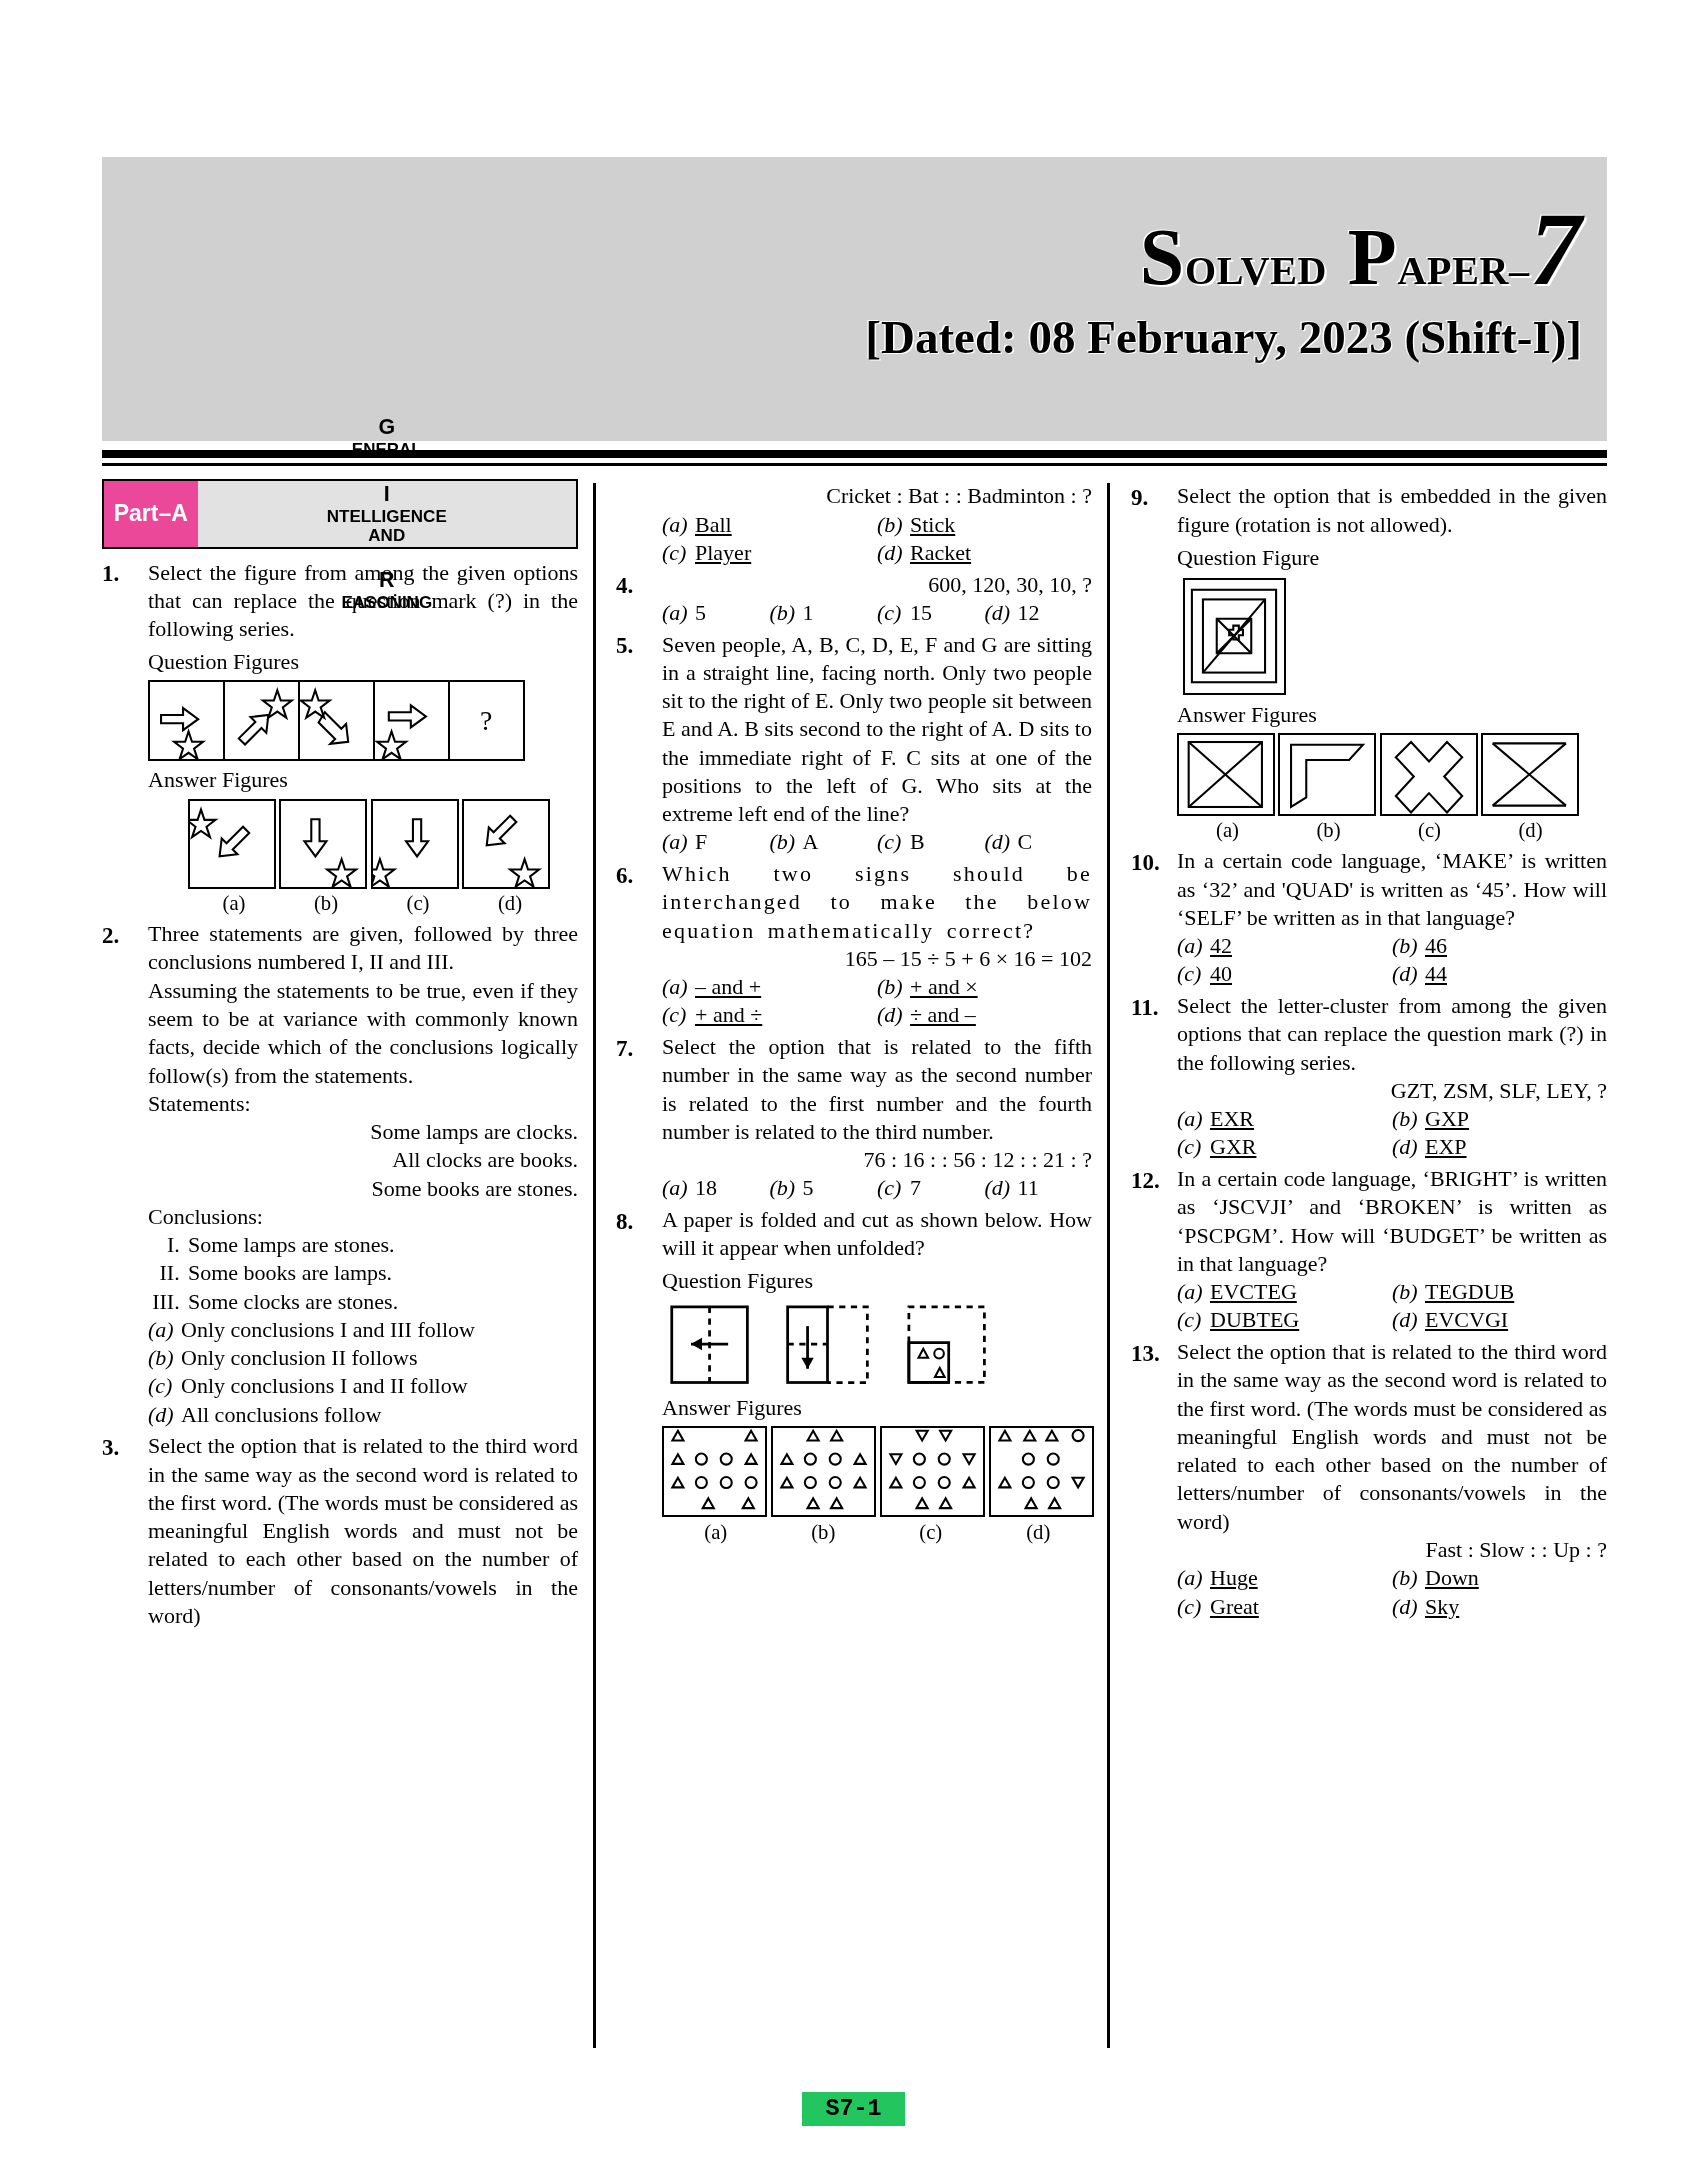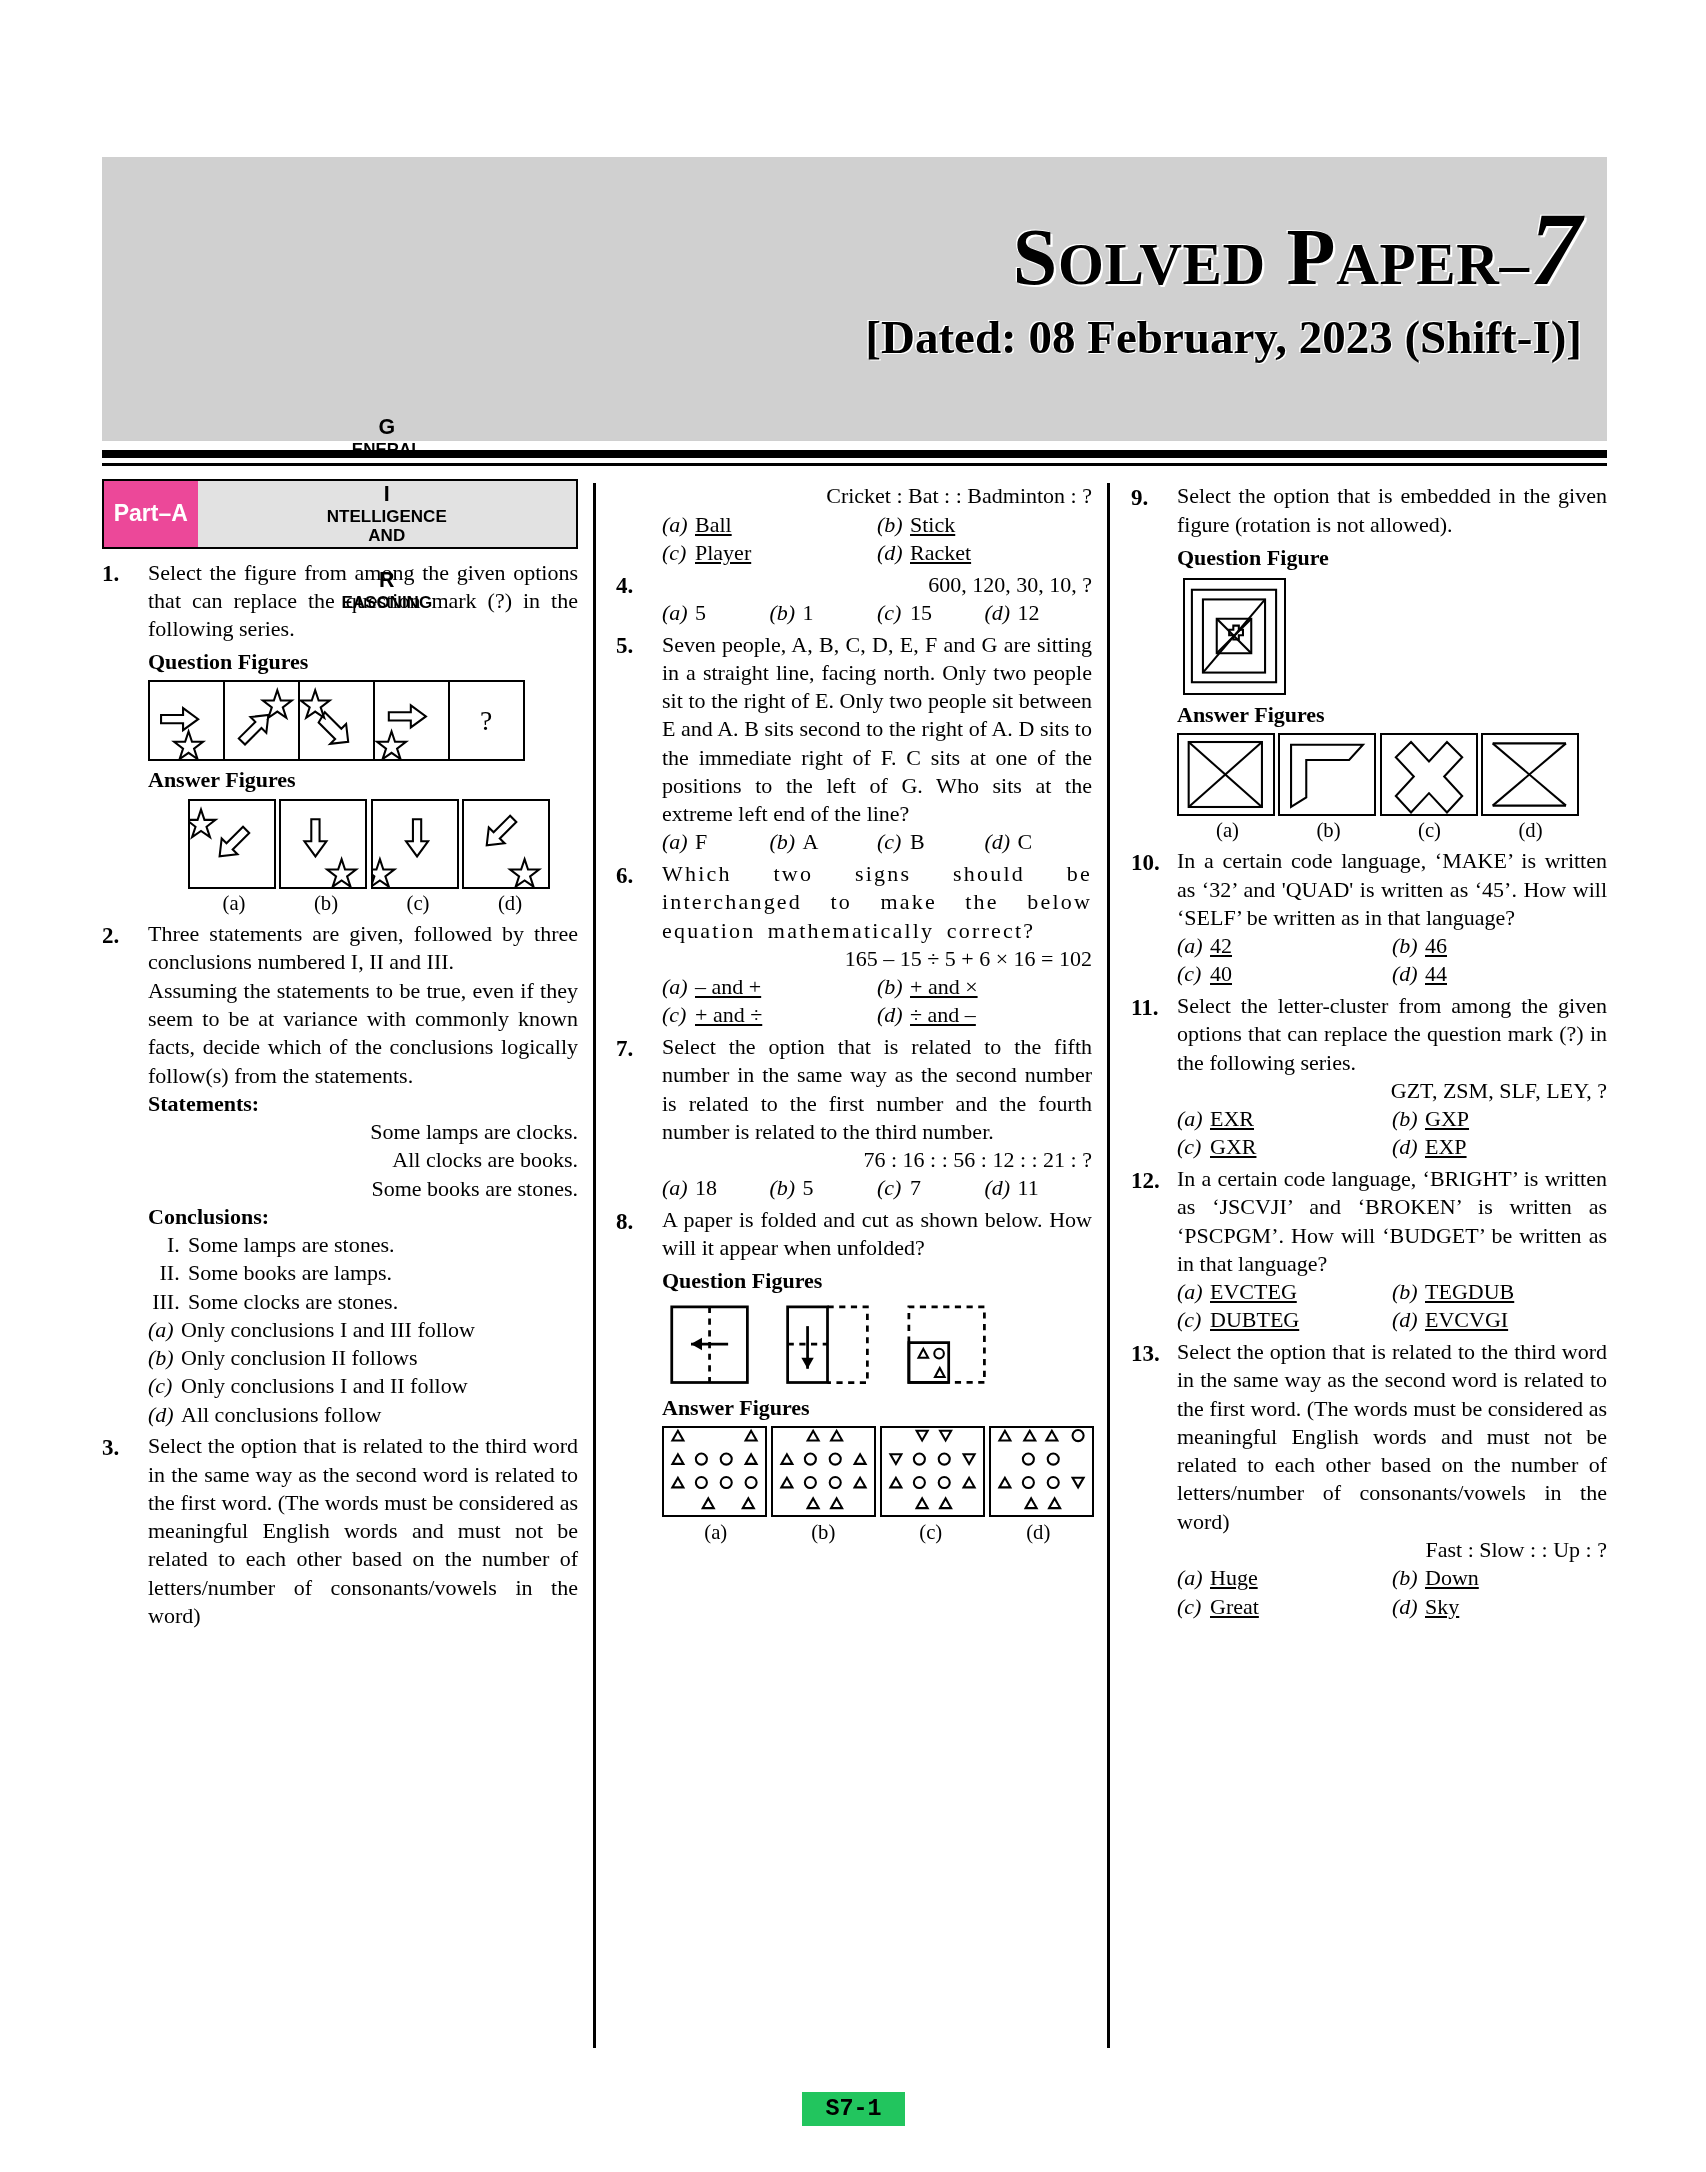--- a/index.html
+++ b/index.html
@@ -5,21 +5,21 @@
   html,body{margin:0;padding:0;background:#fff;}
   body{width:1707px;height:2172px;font-family:"Liberation Serif",serif;color:#000;}
   .page{position:relative;width:1707px;height:2172px;padding:0;box-sizing:border-box;}
 
   
   .banner{position:absolute;left:102px;top:157px;width:1505px;height:284px;
           background:#d0d0d0;box-sizing:border-box;}
   .banner-title{position:absolute;right:25px;top:33px;font-family:"Liberation Serif",serif;
           font-weight:bold;font-size:80px;letter-spacing:0.7px;white-space:nowrap;
           text-shadow:2.1px 2.1px 0 #fff, -1.4px -1.4px 0 #fff;}
-  .banner-title .sc{font-size:59px;}
+  .banner-title .sc{font-size:40px;}
   .banner-title .num{font-size:103px;font-style:italic;}
   .banner-sub{position:absolute;right:25px;top:153px;font-family:"Liberation Serif",serif;
           font-weight:bold;font-size:47px;white-space:nowrap;
           text-shadow:1.4px 1.4px 0 #fff,-1.4px -1.4px 0 #fff;}
 
   .rule-thick{position:absolute;left:102px;top:450px;width:1505px;height:8.3px;background:#000;}
   .rule-thin{position:absolute;left:102px;top:463px;width:1505px;height:3.4px;background:#000;}
 
   
   .cols{position:absolute;left:102px;top:479px;width:1505px;height:1586px;}
@@ -41,21 +41,21 @@
   .part-title span{display:block;text-align:center;}
   .sc2{font-size:17px;}
 
   
   .q{display:flex;margin-top:3.4px;}
   .qn{width:46px;flex:0 0 46px;font-weight:bold;font-size:23px;padding-top:0.7px;}
   .qb{flex:1;min-width:0;}
   .qb p{margin:0;}
   .tight{text-align:justify;}
   .nojust{text-align:right;}
-  .bold{font-weight:bold;}
+  .bold{font-weight:normal;}
   .indent1{margin-left:40px !important;}
   .wide-space{letter-spacing:2.2px;word-spacing:4.8px;}
 
   
   .opt2{display:flex;text-decoration:underline;}
   .opt2 > div{width:50%;}
   .opt4{display:flex;}
   .opt4 > div{width:25%;}
   .optrow{display:flex;}
   .ol{display:inline-block;min-width:33px;}

